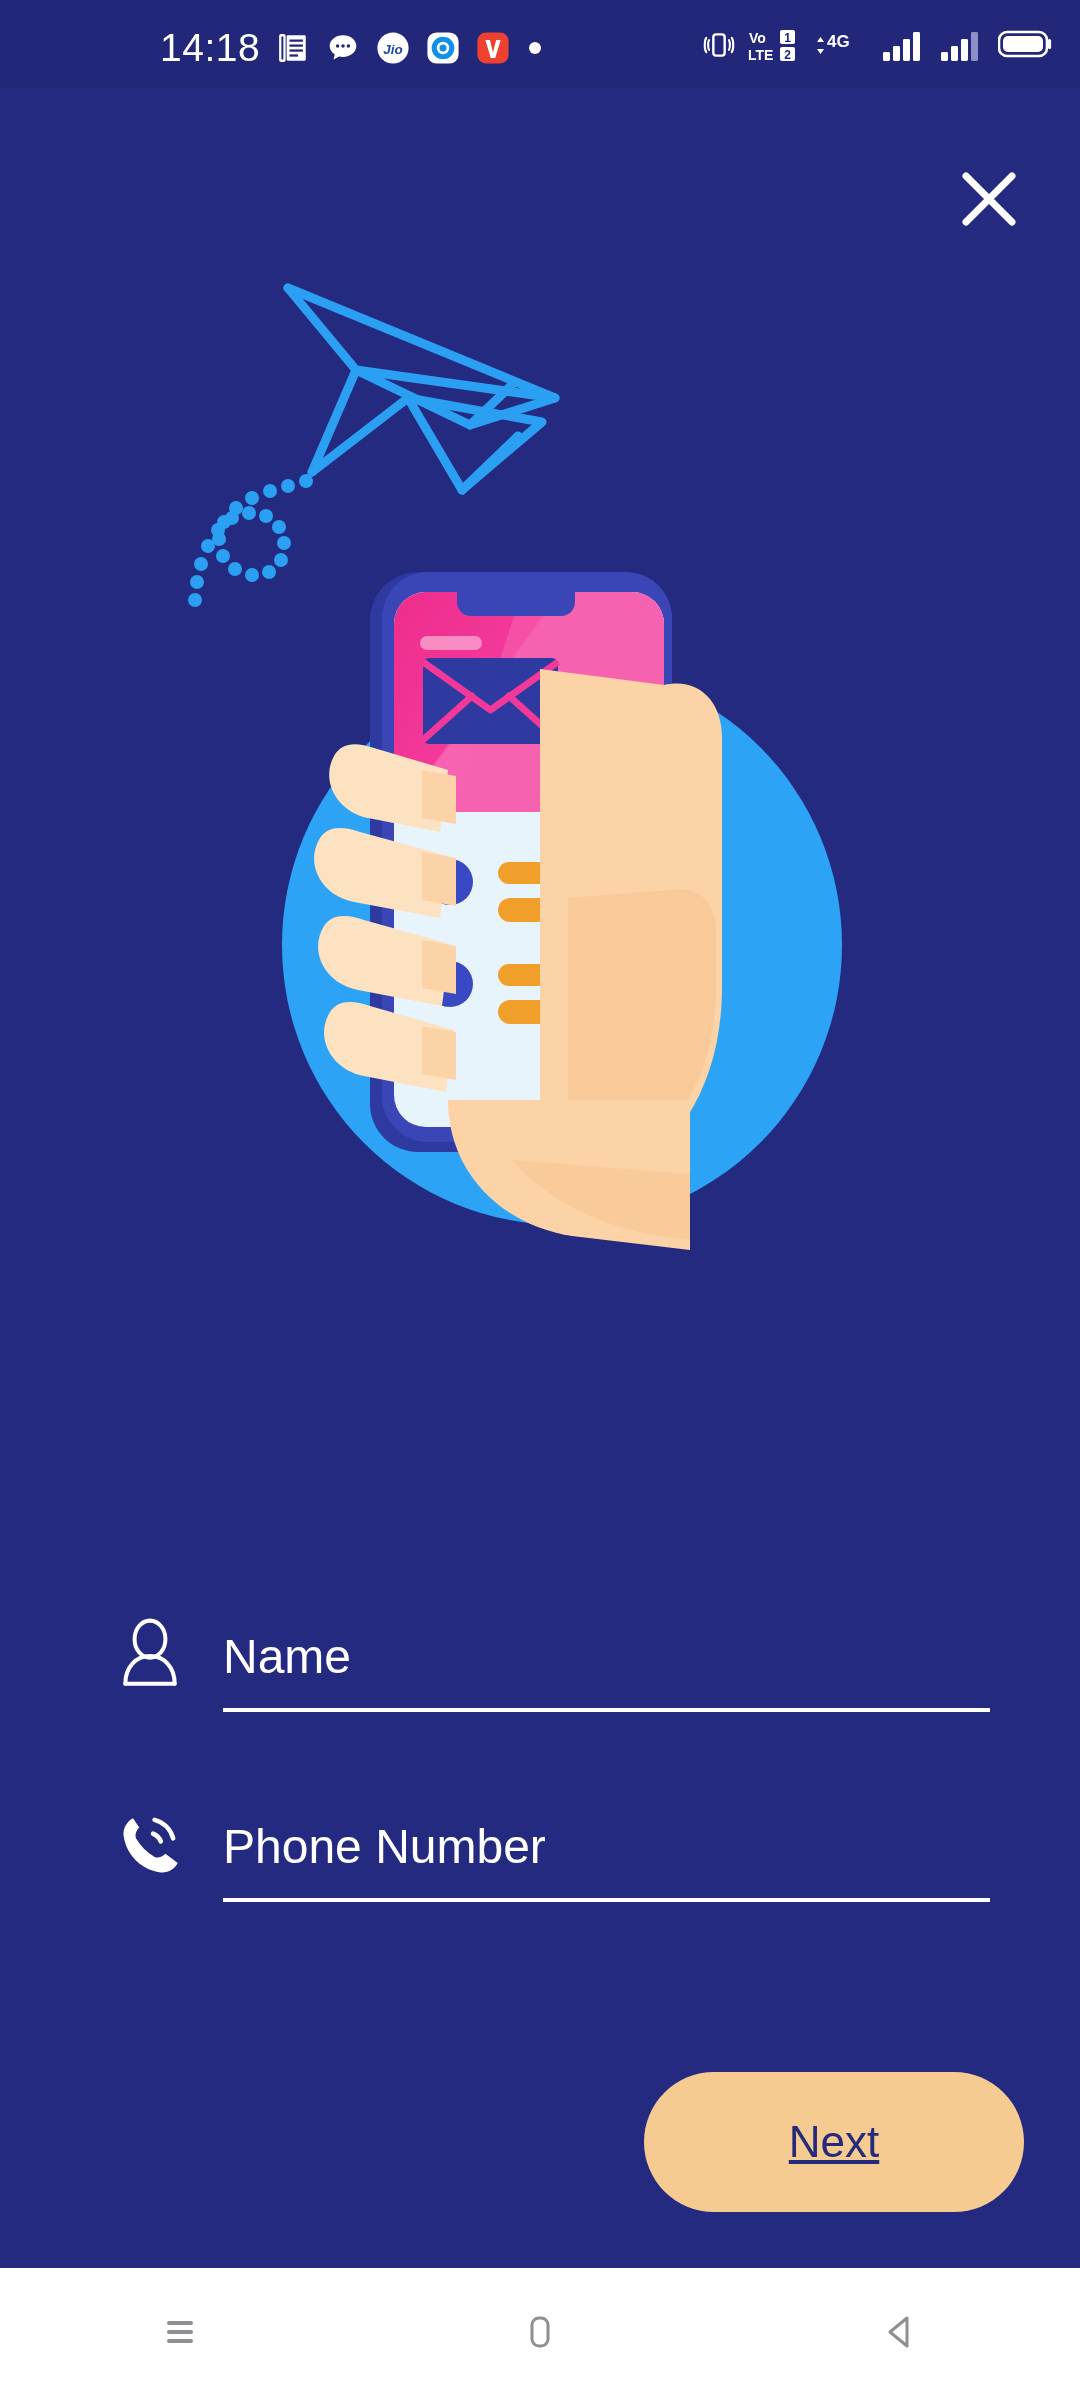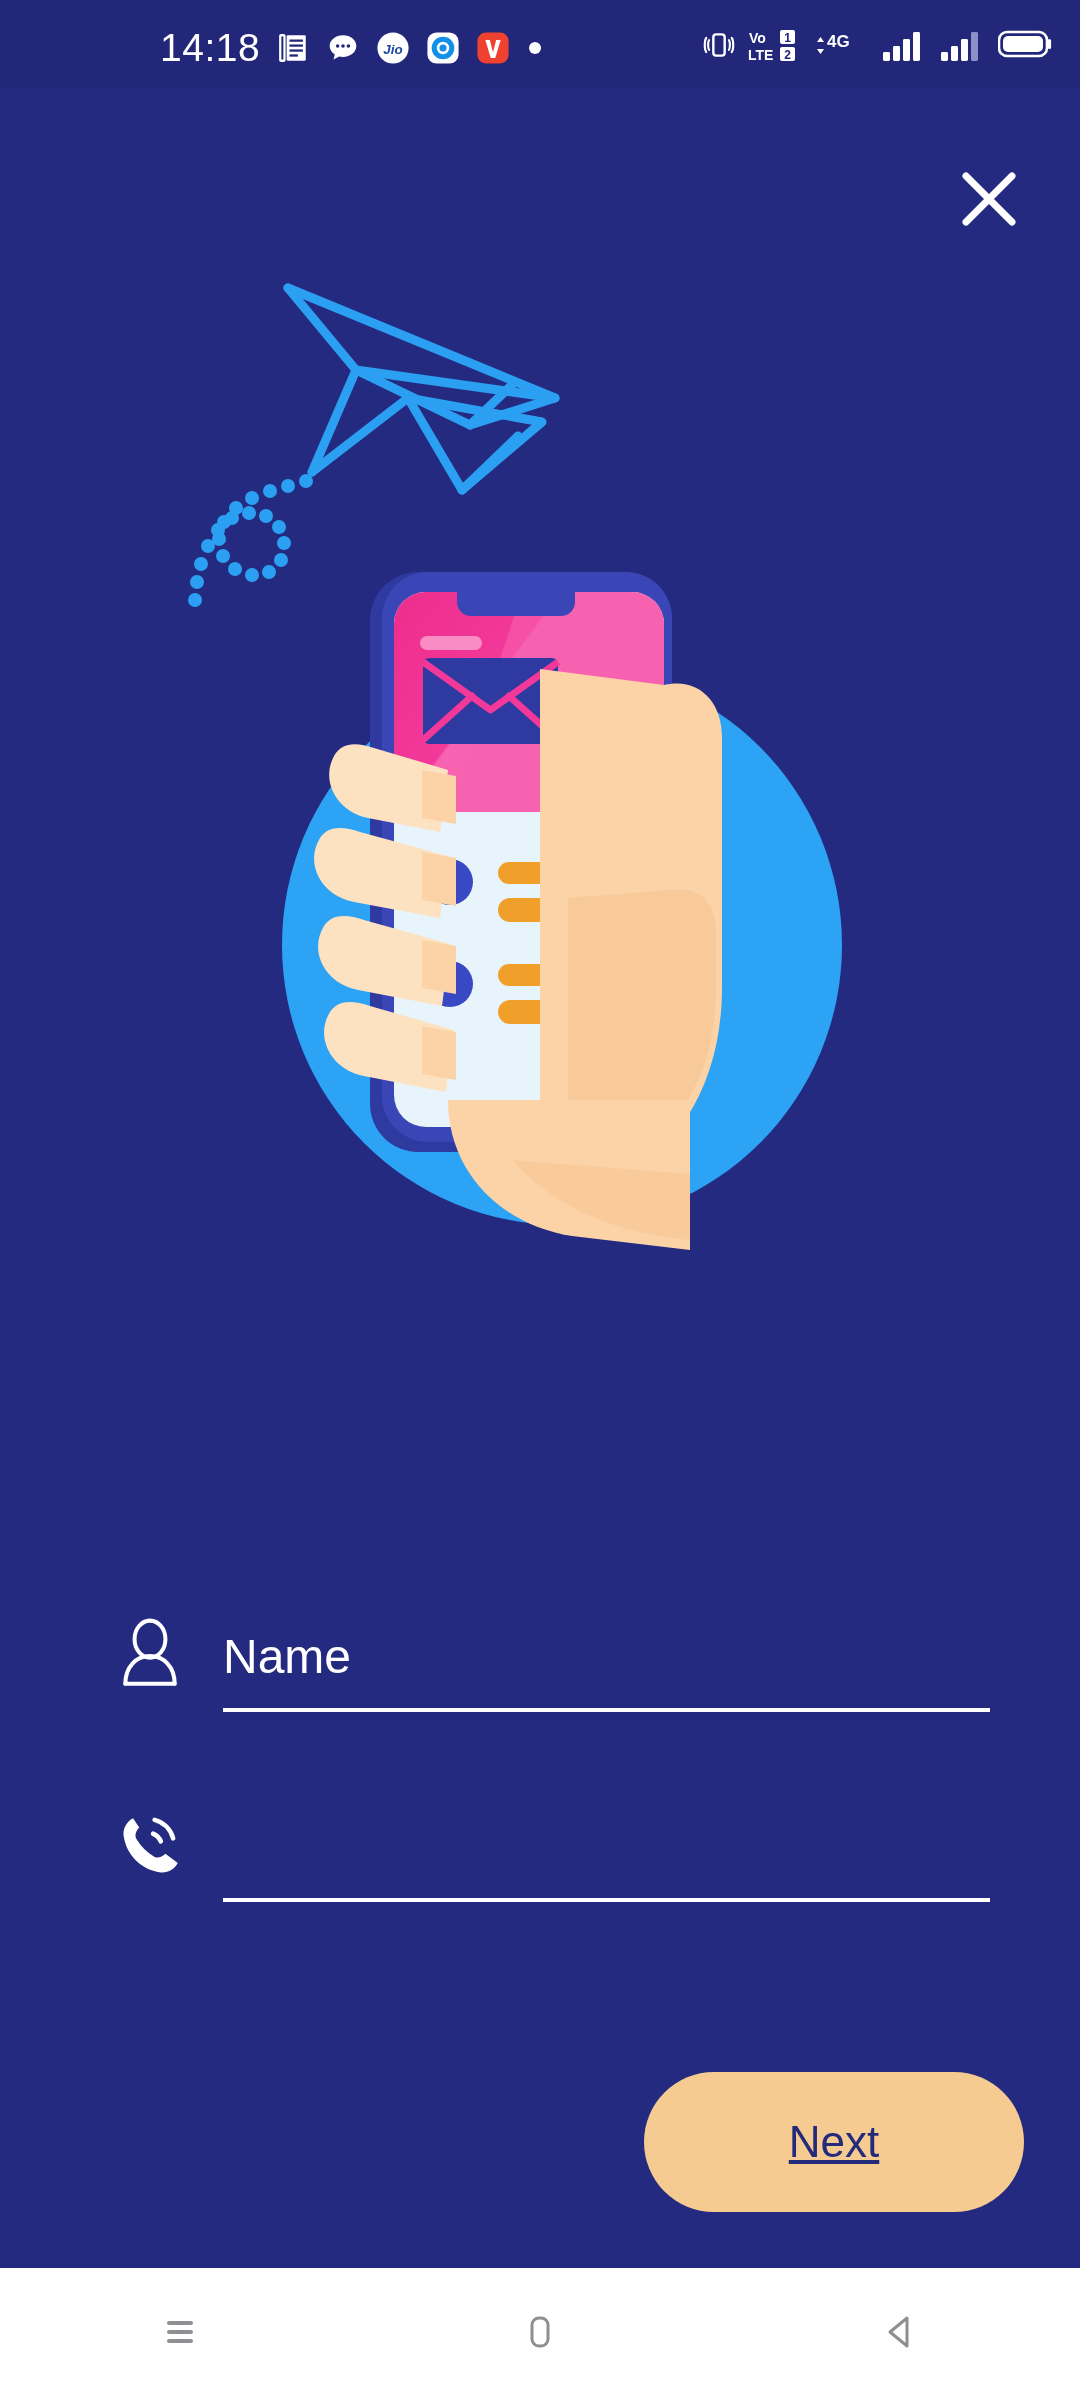--- a/index.html
+++ b/index.html
@@ -340,20 +340,21 @@
   </div>
 
   <div class="field">
     <span class="field-icon">
       <svg width="74" height="74" viewBox="0 0 48 48">
         <path d="M13 8 c-4 2 -7 7 -6 12 c2 12 11 21 23 23 c5 1 10 -2 12 -6 l-8 -6 c-2 2 -5 3 -7 2 c-5 -3 -9 -7 -12 -12 c-1 -2 0 -5 2 -7 z" fill="#ffffff"></path>
         <path d="M27 9 a17 17 0 0 1 12 12" fill="none" stroke="#fff" stroke-width="3" stroke-linecap="round"></path>
         <path d="M26 18 a9 9 0 0 1 5 5" fill="none" stroke="#fff" stroke-width="3" stroke-linecap="round"></path>
       </svg>
     </span>
+    <input class="field-input" type="tel" placeholder="Phone Number" style="">
     <div class="field-underline"></div>
   </div>
 </div>
 
 <button id="next-btn">Next</button>
 
 <div id="nav-bar">
 
   <div class="nav-btn">
     <span>

